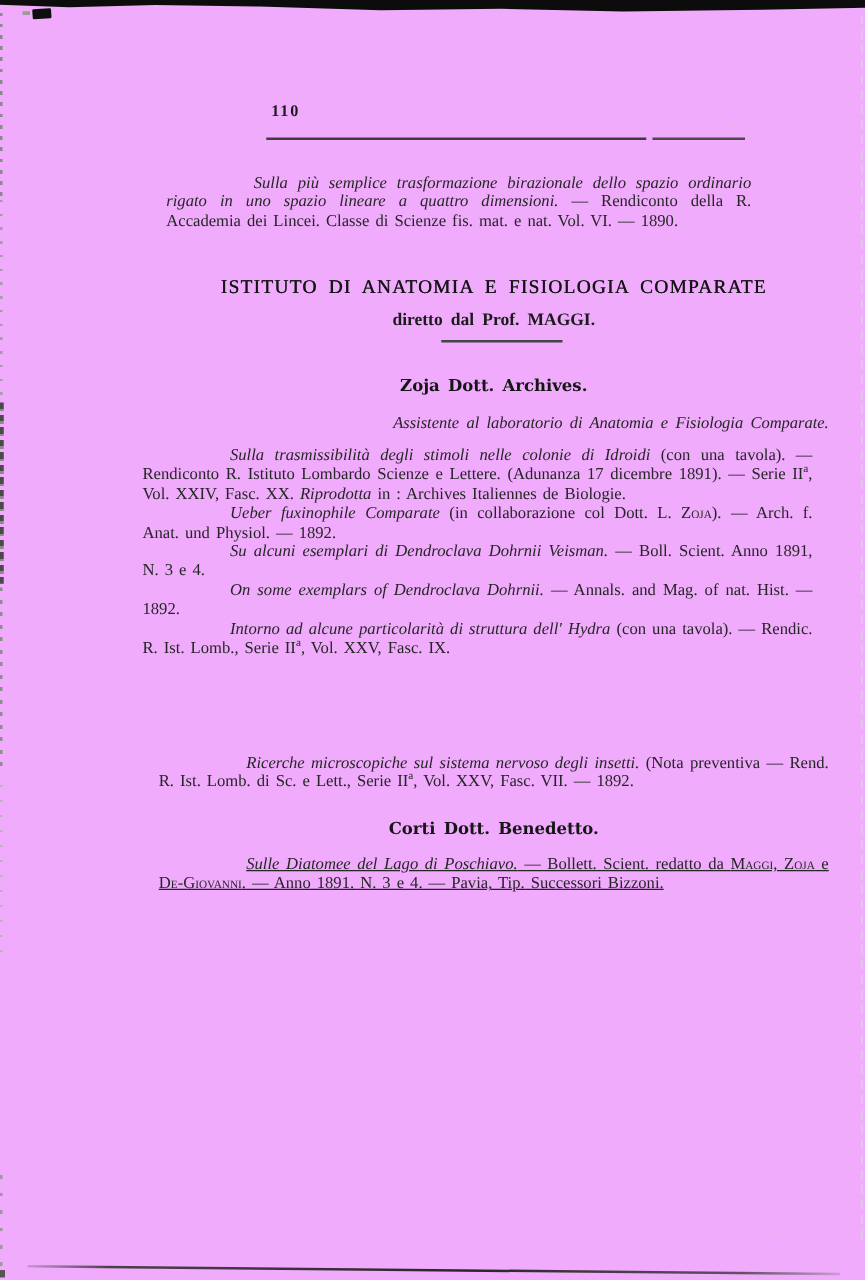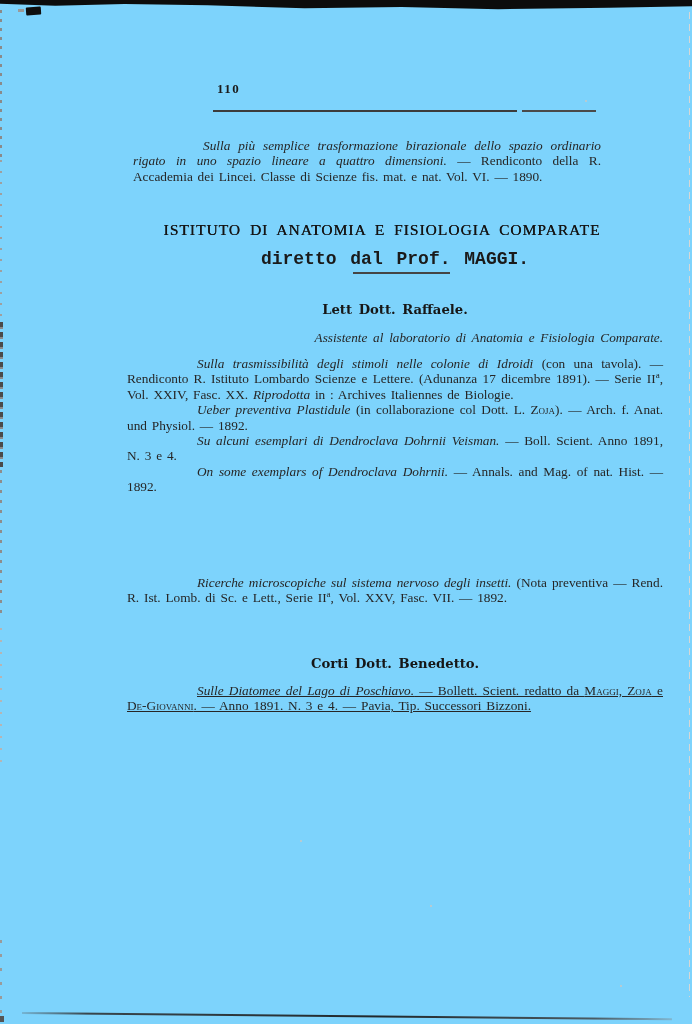--- a/index.html
+++ b/index.html
@@ -3,21 +3,21 @@
 <meta charset="utf-8">
 <style>
   html,body{margin:0;padding:0;}
   body{
     width:692px;height:1024px;overflow:hidden;
     background:#e9e9e7;
     font-family:"Liberation Serif","DejaVu Serif",serif;
   }
   .page{
     position:relative;width:692px;height:1024px;
-    background:#7dd3fc;color:#242424;
+    background:#f0abfc;color:#242424;
   }
 
   
   .top-bar{
     position:absolute;left:0;top:0;width:692px;height:10px;background:#0c0c0c;
     clip-path:polygon(0 0,100% 0,100% 62%,88% 78%,72% 92%,58% 70%,44% 82%,30% 52%,18% 40%,8% 58%,0 38%);
   }
   .top-blob{
     position:absolute;left:26px;top:7px;width:15px;height:8px;background:#0e0e0e;
     transform:rotate(-4deg);border-radius:1px;
@@ -55,44 +55,44 @@
 
   .para-block{position:absolute;font-size:13.3px;line-height:15.4px;color:#262626;}
   .para{margin:0;text-indent:70px;text-align:justify;word-spacing:1.5px;}
   .run-it{font-style:italic;}
   .run-sc{font-variant:small-caps;}
   .run-sup{vertical-align:super;font-size:9px;line-height:0;}
 
   .intro{left:133px;top:138px;width:468px;}
 
   .inst-title{
-    position:absolute;left:94px;top:221px;width:576px;text-align:center;
+    position:absolute;left:107px;top:221px;width:576px;text-align:center;
     font-size:15.5px;letter-spacing:1px;word-spacing:4px;color:#151515;
     text-shadow:.3px 0 0 currentColor;white-space:nowrap;
   }
   .inst-sub{
     position:absolute;left:127px;top:249px;width:536px;text-align:center;
-    font-family:Liberation Mono, monospace;font-weight:bold;font-size:18px;word-spacing:3px;color:#1a1a1a;
+    font-family:Liberation Serif, serif;font-weight:bold;font-size:14px;word-spacing:3px;color:#1a1a1a;
   }
   .mid-rule{position:absolute;left:353px;top:272px;width:97px;height:2px;background:#454545;}
 
   .author{
     position:absolute;left:127px;width:536px;text-align:center;
     font-family:"DejaVu Serif",serif;font-weight:bold;font-size:13.2px;word-spacing:2px;color:#161616;
   }
   .role{
     position:absolute;left:127px;width:536px;text-align:right;
     font-style:italic;font-size:13.2px;word-spacing:2.5px;color:#262626;
   }
   .author-zoja{top:302px;}
   .role-zoja{top:330px;}
-  .body-zoja{left:127px;top:356px;width:536px;}
+  .body-zoja{left:114px;top:356px;width:536px;}
   .author-monti{top:544px;}
   .role-monti{top:571px;}
-  .body-monti{left:127px;top:575px;width:536px;}
+  .body-monti{left:127px;top:602px;width:536px;}
   .author-corti{top:656px;}
   .body-corti{left:127px;top:683px;width:536px;text-decoration:underline;}
 </style>
 </head>
 <body>
 
 <div class="page">
 
   <div class="top-bar"></div>
   <div class="top-blob-faint"></div>
@@ -116,27 +116,28 @@
   <div class="head-rule seg2"></div>
 
   <div class="para-block intro">
       <p class="para"><span class="run-it">Sulla più semplice trasformazione birazionale dello spazio ordinario rigato in uno spazio lineare a quattro dimensioni.</span><span class="run-rm"> — Rendiconto della R. Accademia dei Lincei. Classe di Scienze fis. mat. e nat. Vol. VI. — 1890.</span></p>
     </div>
 
   <div class="inst-title">ISTITUTO DI ANATOMIA E FISIOLOGIA COMPARATE</div>
   <div class="inst-sub">diretto dal Prof. MAGGI.</div>
   <div class="mid-rule"></div>
 
-  <div class="author author-zoja">Lett Dott. Raffaele.</div>
+  <div class="author author-zoja">Zoja Dott. Archives.</div>
   <div class="role role-zoja">Assistente al laboratorio di Anatomia e Fisiologia Comparate.</div>
   <div class="para-block body-zoja">
       <p class="para"><span class="run-it">Sulla trasmissibilità degli stimoli nelle colonie di Idroidi</span><span class="run-rm"> (con una tavola). — Rendiconto R. Istituto Lombardo Scienze e Lettere. (Adunanza 17 dicembre 1891). — Serie II</span><span class="run-sup">a</span><span class="run-rm">, Vol. XXIV, Fasc. XX. </span><span class="run-it">Riprodotta</span><span class="run-rm"> in : Archives Italiennes de Biologie.</span></p>
-      <p class="para"><span class="run-it">Ueber preventiva Plastidule</span><span class="run-rm"> (in collaborazione col Dott. L. </span><span class="run-sc">Zoja</span><span class="run-rm">). — Arch. f. Anat. und Physiol. — 1892.</span></p>
+      <p class="para"><span class="run-it">Ueber fuxinophile Comparate</span><span class="run-rm"> (in collaborazione col Dott. L. </span><span class="run-sc">Zoja</span><span class="run-rm">). — Arch. f. Anat. und Physiol. — 1892.</span></p>
       <p class="para"><span class="run-it">Su alcuni esemplari di Dendroclava Dohrnii Veisman.</span><span class="run-rm"> — Boll. Scient. Anno 1891, N. 3 e 4.</span></p>
       <p class="para"><span class="run-it">On some exemplars of Dendroclava Dohrnii.</span><span class="run-rm"> — Annals. and Mag. of nat. Hist. — 1892.</span></p>
+      <p class="para"><span class="run-it">Intorno ad alcune particolarità di struttura dell' Hydra</span><span class="run-rm"> (con una tavola). — Rendic. R. Ist. Lomb., Serie II</span><span class="run-sup">a</span><span class="run-rm">, Vol. XXV, Fasc. IX.</span></p>
     </div>
 
   <div class="para-block body-monti">
       <p class="para"><span class="run-it">Ricerche microscopiche sul sistema nervoso degli insetti.</span><span class="run-rm"> (Nota preventiva — Rend. R. Ist. Lomb. di Sc. e Lett., Serie II</span><span class="run-sup">a</span><span class="run-rm">, Vol. XXV, Fasc. VII. — 1892.</span></p>
     </div>
 
   <div class="author author-corti">Corti Dott. Benedetto.</div>
   <div class="para-block body-corti">
       <p class="para"><span class="run-it">Sulle Diatomee del Lago di Poschiavo.</span><span class="run-rm"> — Bollett. Scient. redatto da </span><span class="run-sc">Maggi, Zoja</span><span class="run-rm"> e </span><span class="run-sc">De-Giovanni</span><span class="run-rm">. — Anno 1891. N. 3 e 4. — Pavia, Tip. Successori Bizzoni.</span></p>
     </div>

